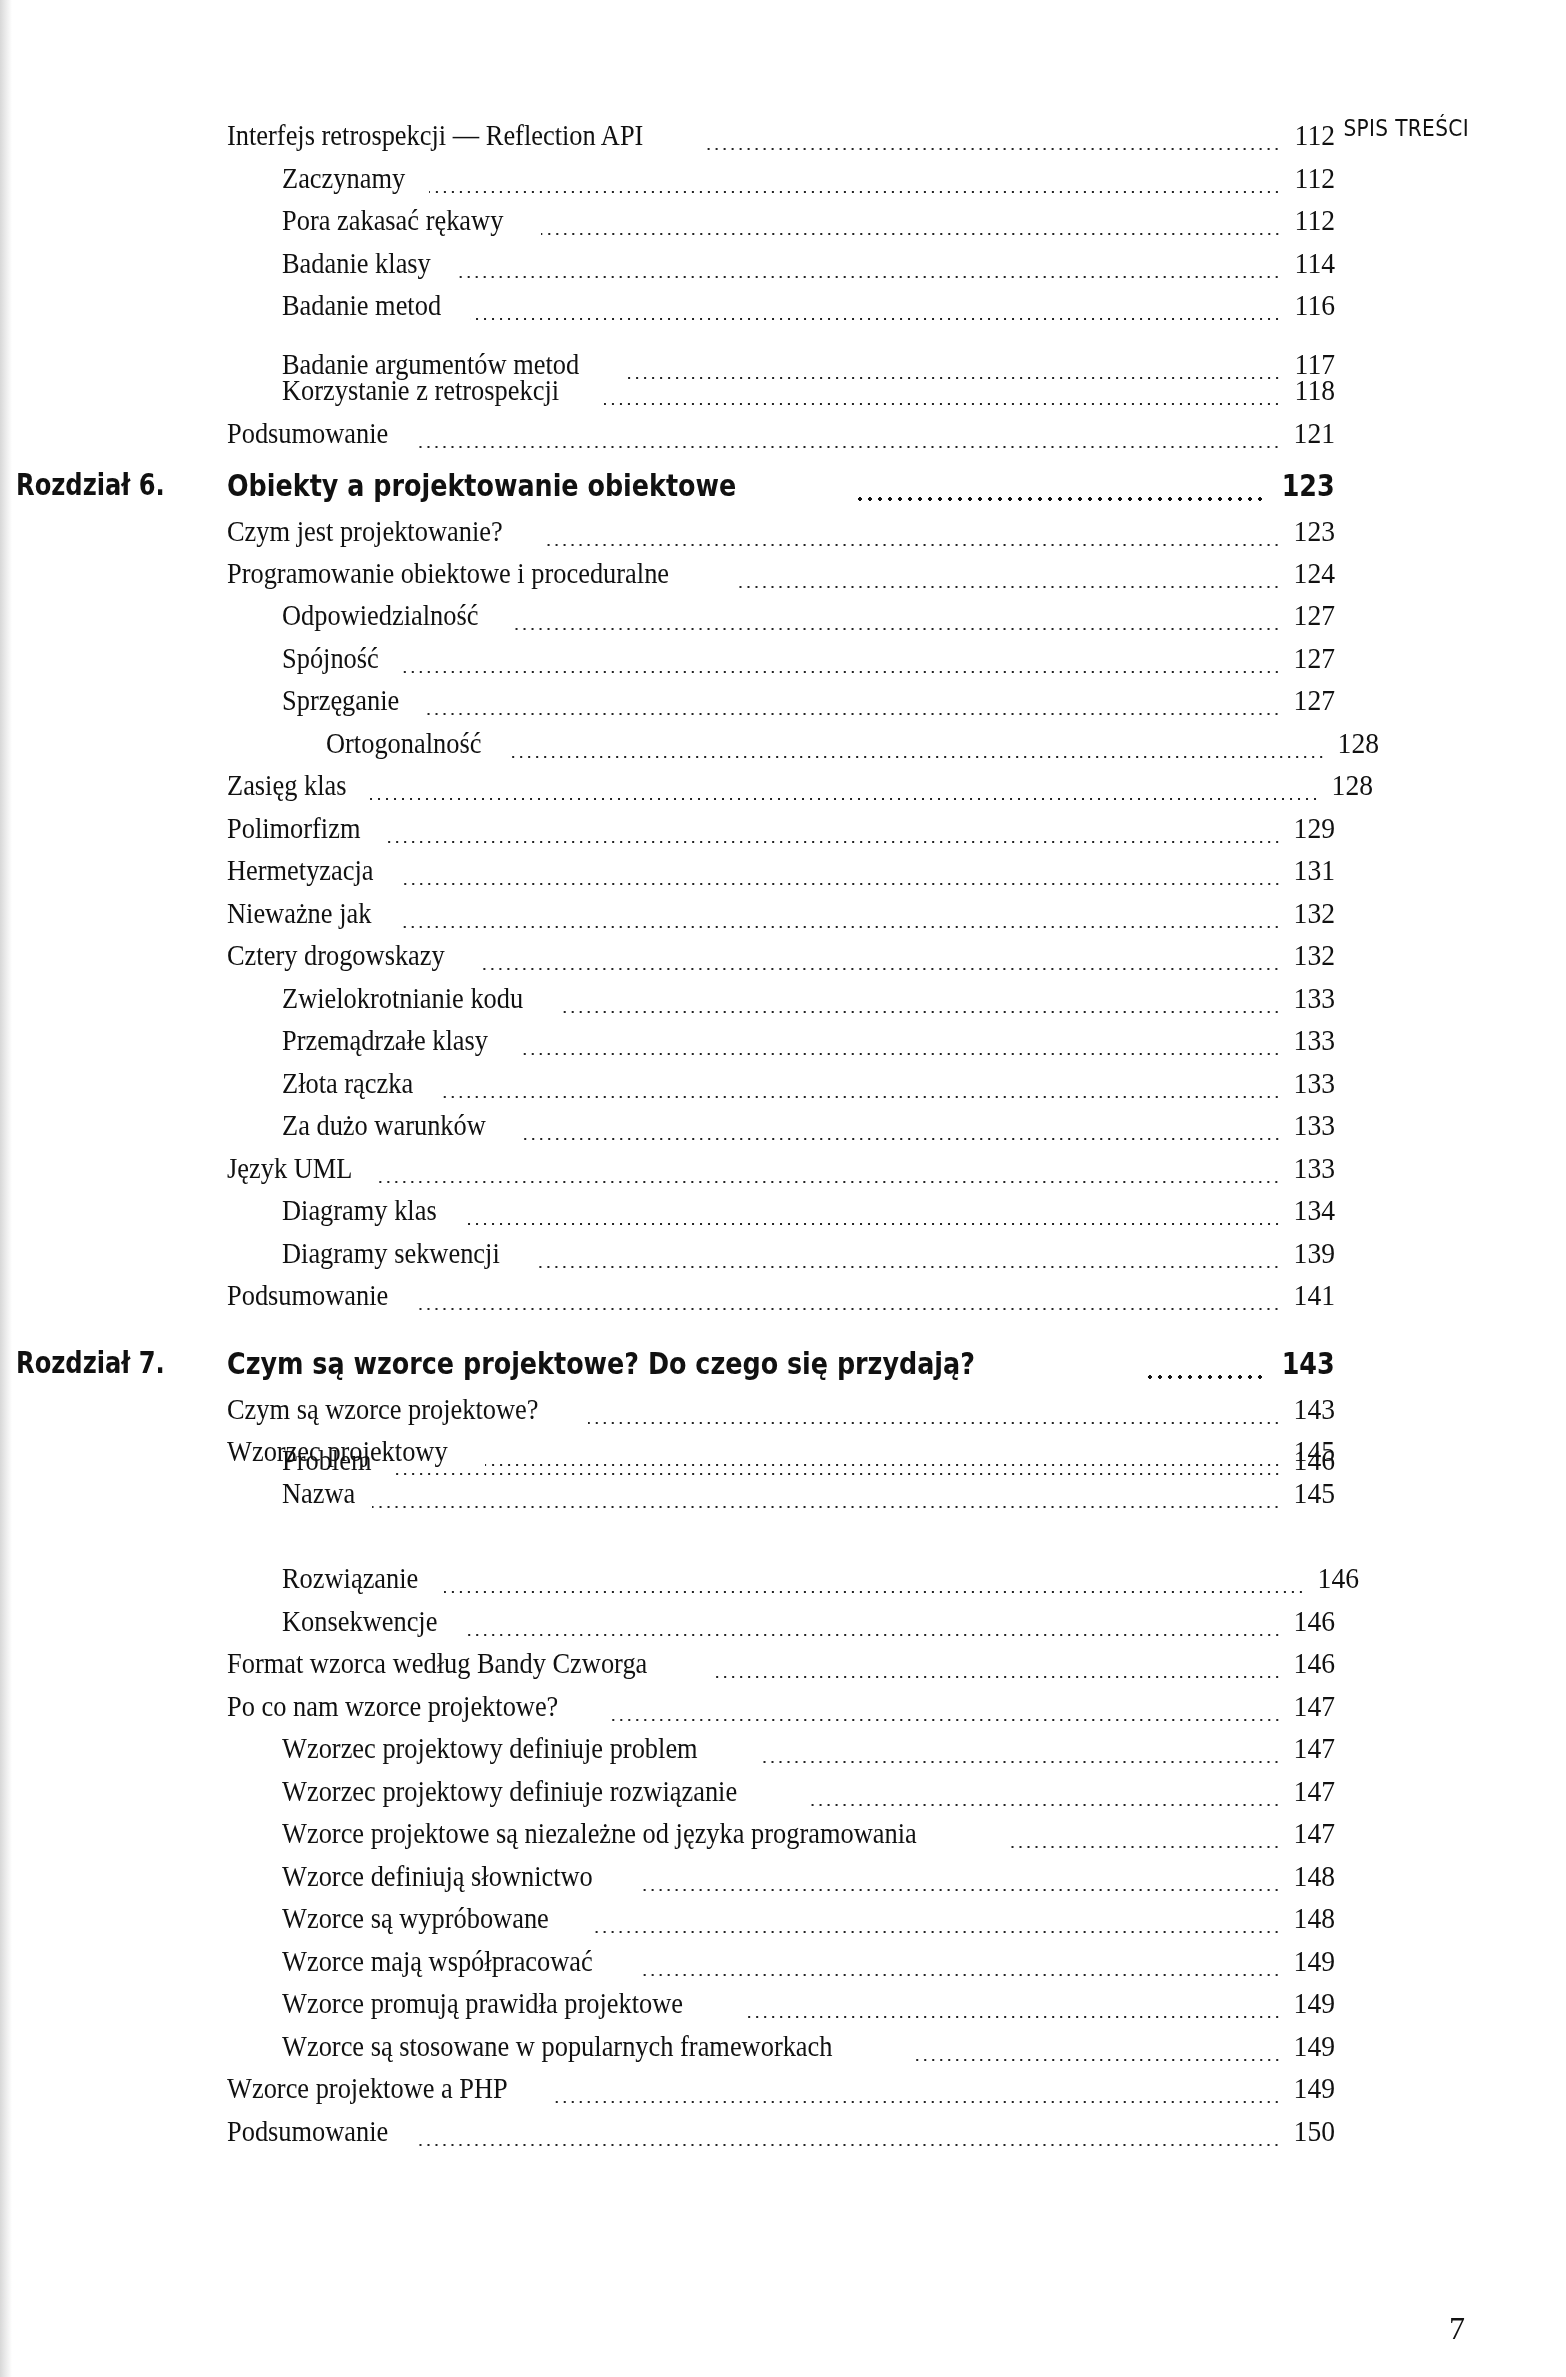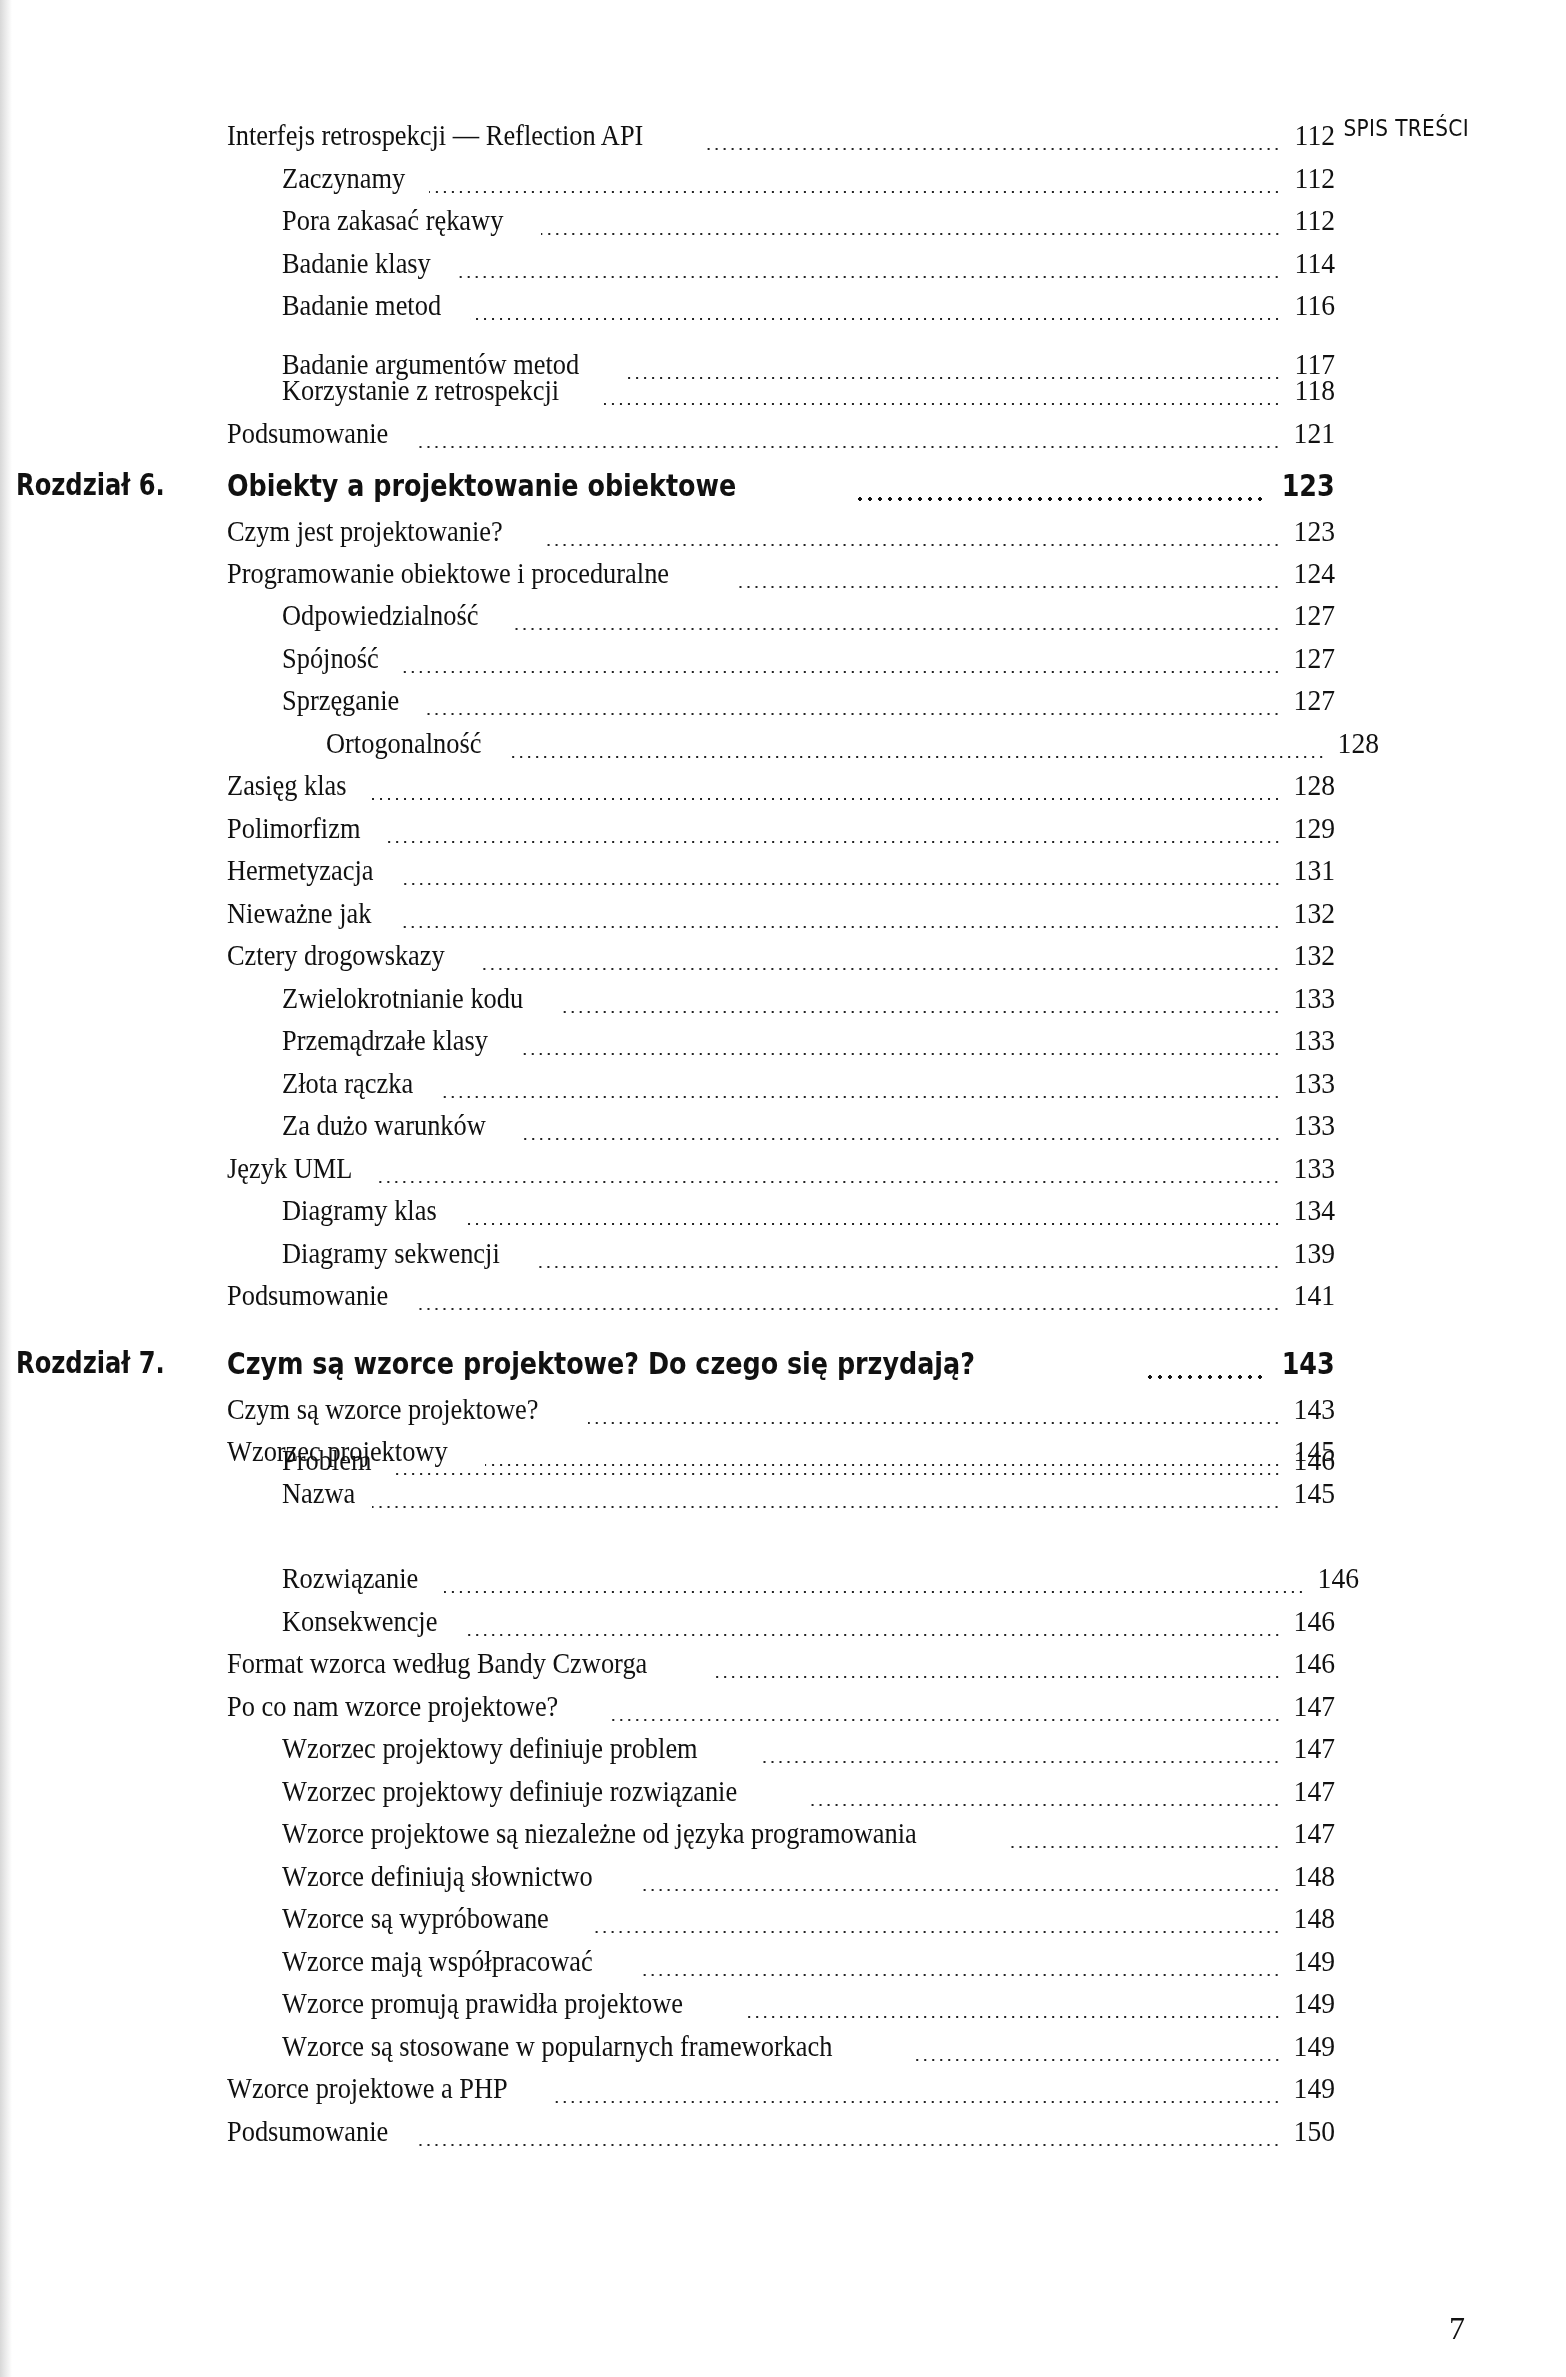--- a/index.html
+++ b/index.html
@@ -237,21 +237,21 @@
     </div>
   </div>
     <div class="row lvl2" style="top: 723px; margin-left: 44px;">
 
     <div class="entry">
       <span class="title">Ortogonalność</span>
       <span class="leader"></span>
       <span class="page">128</span>
     </div>
   </div>
-    <div class="row lvl1" style="top: 765px;">
+    <div class="row lvl1" style="top: 765px; padding-left: 38px;">
 
     <div class="entry">
       <span class="title">Zasięg klas</span>
       <span class="leader"></span>
       <span class="page">128</span>
     </div>
   </div>
     <div class="row lvl1" style="top: 808px;">
 
     <div class="entry">

